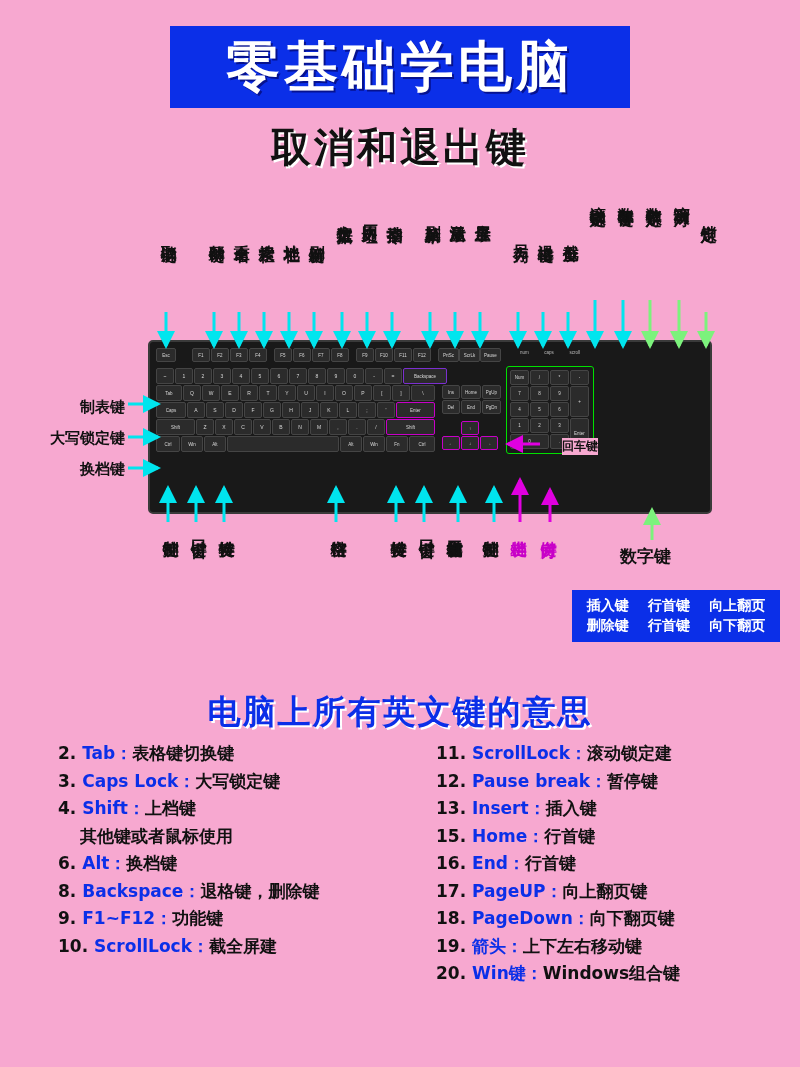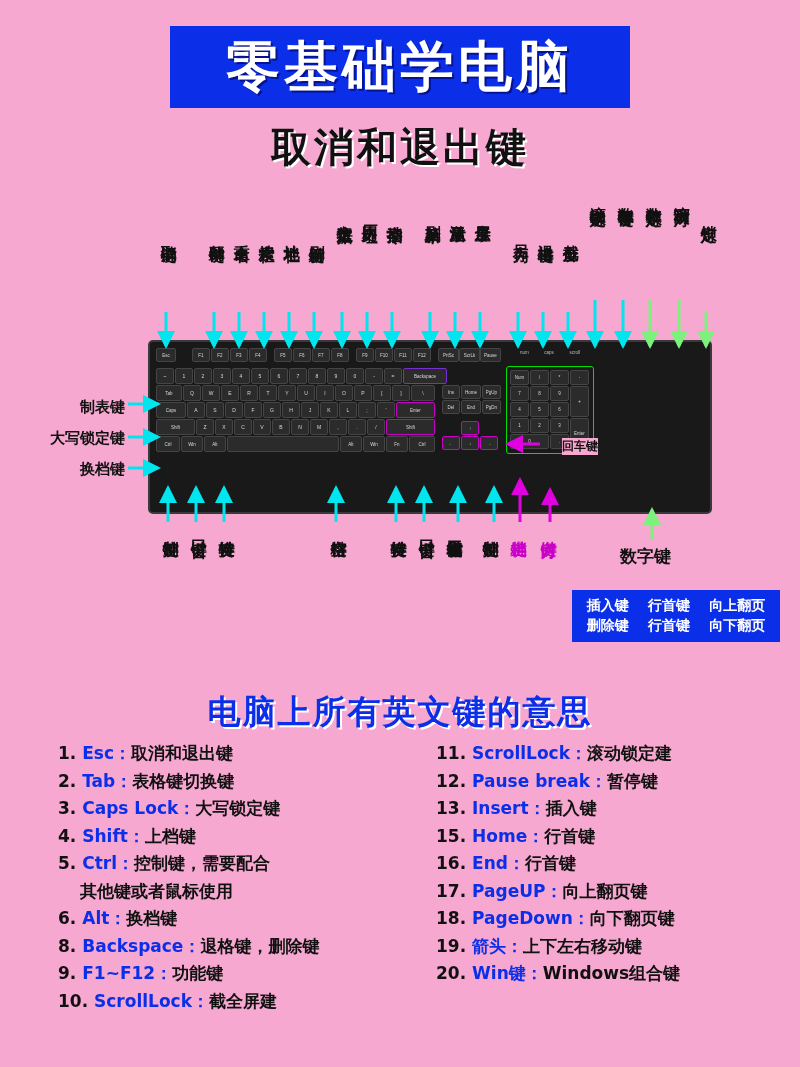--- a/index.html
+++ b/index.html
@@ -333,25 +333,23 @@
     <line x1="540" y1="444" x2="508" y2="444"></line>
     <line x1="520" y1="522" x2="520" y2="480"></line>
     <line x1="550" y1="522" x2="550" y2="490"></line>
   </g>
 </svg>
 
 <div class="sec2-title">电脑上所有英文键的意思</div>
 
 <div class="lists">
   <div class="col">
-    <div class="item"><span class="num">1.</span> <span class="en">Esc：</span><span class="cn">取消和退出键</span></div>
     <div class="item"><span class="num">2.</span> <span class="en">Tab：</span><span class="cn">表格键切换键</span></div>
     <div class="item"><span class="num">3.</span> <span class="en">Caps Lock：</span><span class="cn">大写锁定键</span></div>
     <div class="item"><span class="num">4.</span> <span class="en">Shift：</span><span class="cn">上档键</span></div>
-    <div class="item"><span class="num">5.</span> <span class="en">Ctrl：</span><span class="cn">控制键，需要配合</span></div>
     <div class="item cont"><span class="cn">其他键或者鼠标使用</span></div>
     <div class="item"><span class="num">6.</span> <span class="en">Alt：</span><span class="cn">换档键</span></div>
     <div class="item"><span class="num">8.</span> <span class="en">Backspace：</span><span class="cn">退格键，删除键</span></div>
     <div class="item"><span class="num">9.</span> <span class="en">F1~F12：</span><span class="cn">功能键</span></div>
     <div class="item"><span class="num">10.</span> <span class="en">ScrollLock：</span><span class="cn">截全屏建</span></div>
   </div>
   <div class="col right">
     <div class="item"><span class="num">11.</span> <span class="en">ScrollLock：</span><span class="cn">滚动锁定建</span></div>
     <div class="item"><span class="num">12.</span> <span class="en">Pause break：</span><span class="cn">暂停键</span></div>
     <div class="item"><span class="num">13.</span> <span class="en">Insert：</span><span class="cn">插入键</span></div>

